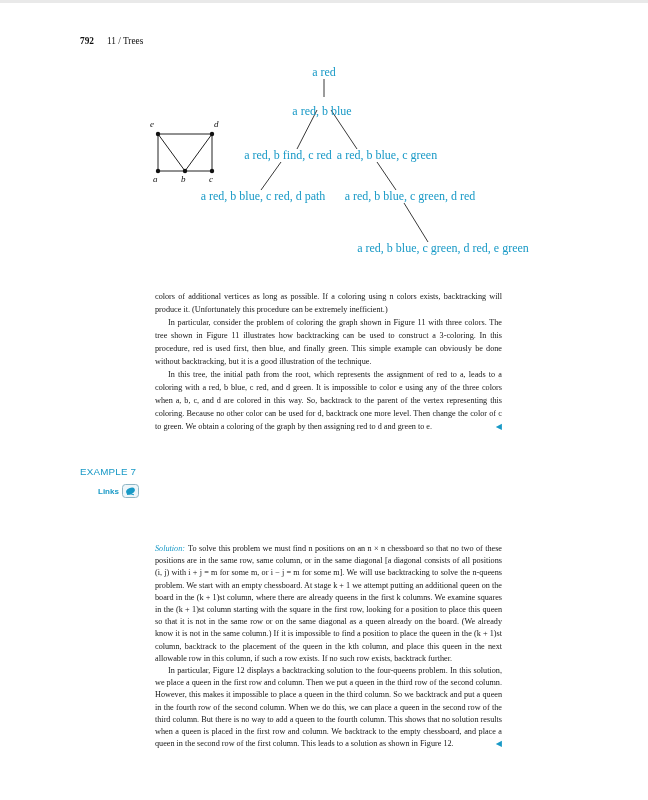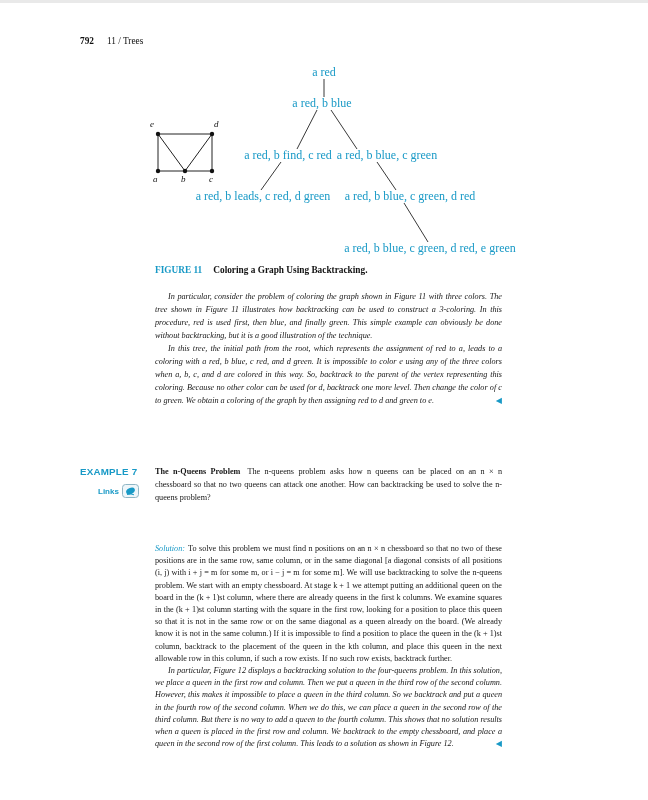--- a/index.html
+++ b/index.html
@@ -17,25 +17,25 @@
   .fig-svg { position:absolute; left:0; top:0; }
   .vlabel { position:absolute; font-style:italic; font-size:9px; color:#111; line-height:9px; }
   .tnode { position:absolute; transform:translateX(-50%); white-space:nowrap;
            font-size:12px; line-height:9px; color:var(--blue); }
 
   .caption { position:absolute; left:155px; top:262px; font-size:9.3px; font-weight:bold; color:#111; }
   .figlabel { color:var(--blue); margin-right:11px; }
 
   .body-text { position:absolute; left:155px; top:287px; width:347px; }
   .para { font-size:8.2px; line-height:13px; text-align:justify; color:#161616; }
-  .indent { text-indent:13px;font-style:italic; }
+  .indent { text-indent:13px; }
   .rel { position:relative; }
   .qed { position:absolute; right:0; bottom:0; color:var(--blue); font-size:8px; line-height:13px; }
 
-  .example-label { position:absolute; left:80px; top:463px; font-size:9.8px; font-weight:bold;
+  .example-label { position:absolute; left:80px; top:463px; font-size:9.8px; font-weight:normal;
                    color:var(--blue); font-family:"Liberation Sans","DejaVu Sans",sans-serif; letter-spacing:.2px; }
   .links-row { position:absolute; left:98px; top:481px; display:flex; align-items:center; gap:3px; }
   .links-text { font-size:8px; font-weight:bold; color:var(--blue);
                 font-family:"Liberation Sans","DejaVu Sans",sans-serif; }
   .links-icon { display:inline-block; line-height:0; }
 
   .example-para { position:absolute; left:155px; top:462px; width:347px; }
   .lead { margin-right:7px; }
 
   .solution { position:absolute; left:155px; top:540px; width:347px; }
@@ -83,58 +83,51 @@
       </g>
     </svg>
 
     <span class="vlabel" style="left:150px;top:57px">e</span>
     <span class="vlabel" style="left:214px;top:57px">d</span>
     <span class="vlabel" style="left:153px;top:112px">a</span>
     <span class="vlabel" style="left:181px;top:112px">b</span>
     <span class="vlabel" style="left:209px;top:112px">c</span>
 
     <span class="tnode" style="left:324px;top:5px">a red</span>
-    <span class="tnode" style="left:322px;top:36px">a red, b blue</span>
+    <span class="tnode" style="left:322px;top:44px">a red, b blue</span>
     <span class="tnode" style="left:288px;top:88px">a red, b find, c red</span>
     <span class="tnode" style="left:387px;top:88px">a red, b blue, c green</span>
-    <span class="tnode" style="left:263px;top:129px">a red, b leads, c red, d green</span>
+    <span class="tnode" style="left:263px;top:129px">a red, b blue, c red, d path</span>
     <span class="tnode" style="left:410px;top:129px">a red, b blue, c green, d red</span>
-    <span class="tnode" style="left:430px;top:181px">a red, b blue, c green, d red, e green</span>
+    <span class="tnode" style="left:443px;top:181px">a red, b blue, c green, d red, e green</span>
   </div>
 
-  <div class="caption">
-    <span class="figlabel">FIGURE 11</span><span class="figtext">Coloring a Graph Using Backtracking.</span>
-  </div>
 
   <div class="body-text">
+    <p class="para">colors of additional vertices as long as possible. If a coloring using n colors exists, backtracking will produce it. (Unfortunately this procedure can be extremely inefficient.)</p>
     <p class="para indent">In particular, consider the problem of coloring the graph shown in Figure 11 with three colors. The tree shown in Figure 11 illustrates how backtracking can be used to construct a 3-coloring. In this procedure, red is used first, then blue, and finally green. This simple example can obviously be done without backtracking, but it is a good illustration of the technique.</p>
     <p class="para indent rel">
       <span>In this tree, the initial path from the root, which represents the assignment of red to a, leads to a coloring with a red, b blue, c red, and d green. It is impossible to color e using any of the three colors when a, b, c, and d are colored in this way. So, backtrack to the parent of the vertex representing this coloring. Because no other color can be used for d, backtrack one more level. Then change the color of c to green. We obtain a coloring of the graph by then assigning red to d and green to e.</span>
       <span class="qed">◀</span>
     </p>
   </div>
 
   <div class="example-label">EXAMPLE 7</div>
 
   <div class="links-row">
     <span class="links-text">Links</span>
     <span class="links-icon">
       <svg width="17" height="14" viewBox="0 0 17 14">
         <rect x="0.5" y="0.5" width="16" height="13" rx="3" fill="#eef6fa" stroke="#8fb5c4" stroke-width="1"></rect>
         <ellipse cx="8.5" cy="7" rx="4.6" ry="3" fill="#1899c6" transform="rotate(-28 8.5 7)"></ellipse>
         <path d="M5 10.5 Q8.5 9 12 10.8" stroke="#1899c6" stroke-width="1" fill="none"></path>
       </svg>
     </span>
   </div>
 
-  <div class="example-para">
-    <p class="para">
-      <b class="lead">The n-Queens Problem</b><span>The n-queens problem asks how n queens can be placed on an n × n chessboard so that no two queens can attack one another. How can backtracking be used to solve the n-queens problem?</span>
-    </p>
-  </div>
 
   <div class="solution">
     <p class="para">
       <i class="sol-label">Solution:</i><span>To solve this problem we must find n positions on an n × n chessboard so that no two of these positions are in the same row, same column, or in the same diagonal [a diagonal consists of all positions (i, j) with i + j = m for some m, or i − j = m for some m]. We will use backtracking to solve the n-queens problem. We start with an empty chessboard. At stage k + 1 we attempt putting an additional queen on the board in the (k + 1)st column, where there are already queens in the first k columns. We examine squares in the (k + 1)st column starting with the square in the first row, looking for a position to place this queen so that it is not in the same row or on the same diagonal as a queen already on the board. (We already know it is not in the same column.) If it is impossible to find a position to place the queen in the (k + 1)st column, backtrack to the placement of the queen in the kth column, and place this queen in the next allowable row in this column, if such a row exists. If no such row exists, backtrack further.</span>
     </p>
     <p class="para indent rel">
       <span>In particular, Figure 12 displays a backtracking solution to the four-queens problem. In this solution, we place a queen in the first row and column. Then we put a queen in the third row of the second column. However, this makes it impossible to place a queen in the third column. So we backtrack and put a queen in the fourth row of the second column. When we do this, we can place a queen in the second row of the third column. But there is no way to add a queen to the fourth column. This shows that no solution results when a queen is placed in the first row and column. We backtrack to the empty chessboard, and place a queen in the second row of the first column. This leads to a solution as shown in Figure 12.</span>
       <span class="qed">◀</span>
     </p>
   </div>

